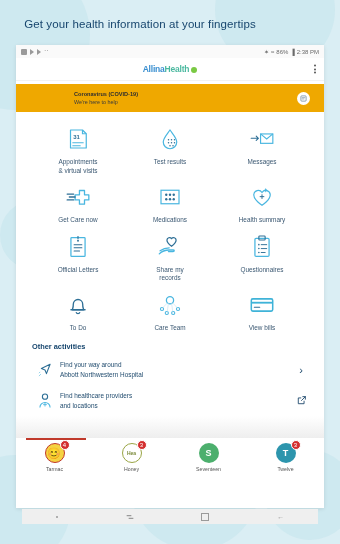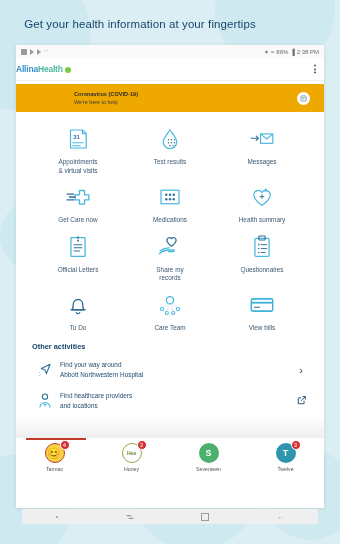--- a/index.html
+++ b/index.html
@@ -35,21 +35,21 @@
   .sb-left{display:flex;gap:3px;align-items:center;}
   .sb-right{display:flex;gap:2px;align-items:center;font-size:6px;}
   .sb-ico{display:inline-block;width:6px;height:6px;background:#9a9a9a;}
   .sb-ico.sq{border-radius:1px;}
   .sb-ico.tri{width:0;height:0;background:transparent;border-left:4px solid #9a9a9a;border-top:3px solid transparent;border-bottom:3px solid transparent;}
   .sb-ico.dot3{width:8px;height:6px;background:transparent;color:#9a9a9a;font-size:7px;line-height:4px;}
 
   
   .appbar{
     height:22px;background:#fff;display:flex;align-items:center;
-    justify-content:flex-start;position:relative;border-bottom:1px solid #f2f2f2;
+    justify-content:center;position:relative;border-bottom:1px solid #f2f2f2;
   }
   .logo{font-size:8.5px;font-weight:bold;letter-spacing:-.2px;}
   .logo .a{color:#3a8fd0;}
   .logo .h{color:#4cb9a0;}
   .logo .mark{display:inline-block;width:6px;height:6px;border-radius:50%;
     background:#7ac943;margin-left:2px;vertical-align:-1px;}
   .kebab{position:absolute;right:8px;top:50%;transform:translateY(-50%);
     display:flex;flex-direction:column;gap:1.5px;cursor:pointer;}
   .kebab i{display:block;width:2px;height:2px;border-radius:50%;background:#555;}
 

